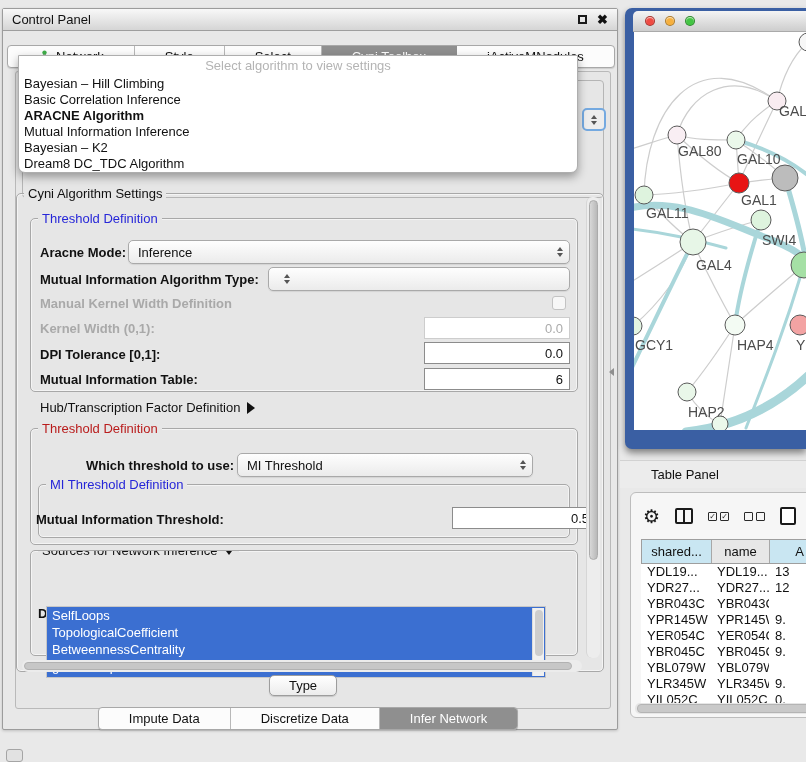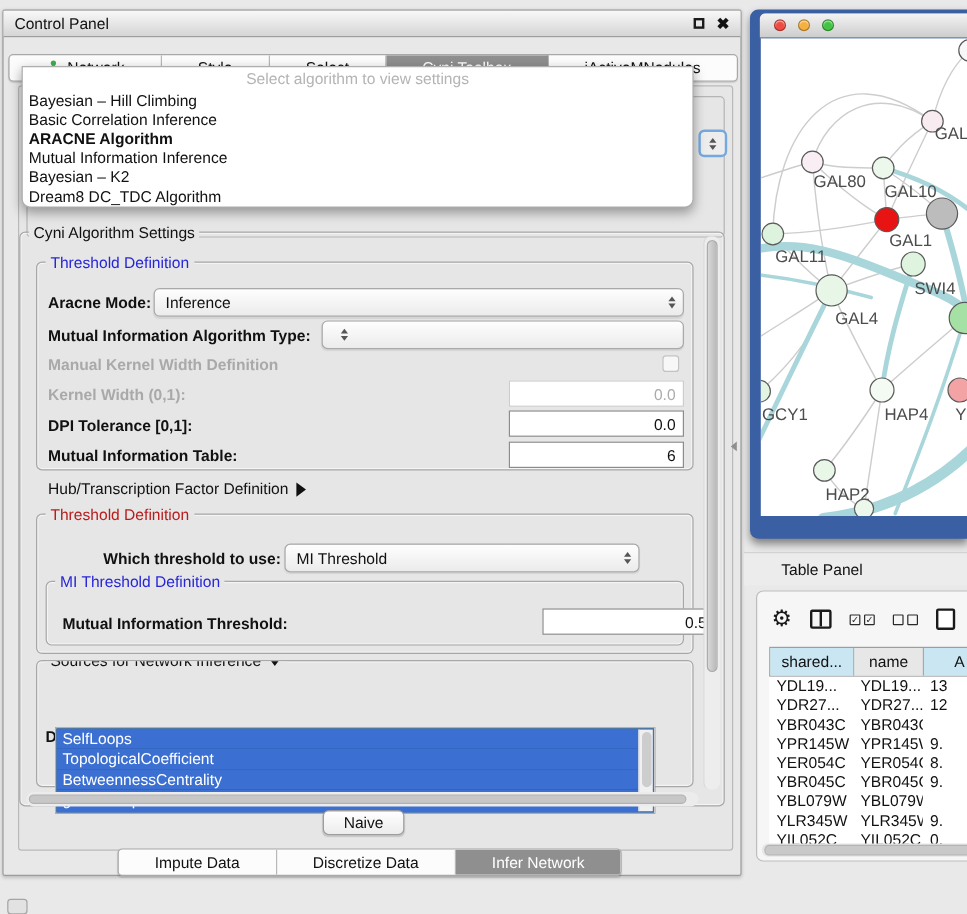--- a/index.html
+++ b/index.html
@@ -266,21 +266,21 @@
 <div class="combo" style="left:237px; top:453px; width:296px;">
   <span class="combo-text">MI Threshold</span>
   <span class="updown">
       <span class="tri-up"></span>
       <span class="tri-down"></span>
     </span>
 </div>
 <div class="abs groupbox" style="left:38px; top:484px; width:532px; height:54px;">
   <span class="gb-label gb-blue">MI Threshold Definition</span>
 </div>
-<span class="lbl bold" style="left:52px; top:512px;">Mutual Information Threshold:</span>
+<span class="lbl bold" style="left:36px; top:512px;">Mutual Information Threshold:</span>
 <div class="tfield" style="left:420px; top:507px; width:144px;margin-left:32px;">
   <span>0.5</span>
 </div>
 
 <div class="abs groupbox" style="left:30px; top:550px; width:548px; height:106px; overflow:hidden;">
   <span class="gb-label">
     <span>Sources for Network Inference</span><span class="arrow-down-sm"></span>
   </span>
 </div>
 <span class="lbl bold" style="left:38px; top:565px;margin-top:41px;">Data Attributes</span>
@@ -297,21 +297,21 @@
 
 <div class="vsb-track" style="left:586px; top:197px; width:14px; height:461px;">
   <div class="vsb-thumb" style="top:3px; height:360px;"></div>
 </div>
 
 <div class="hsb-track" style="left:22px; top:660px; width:560px;">
   <div class="hsb-thumb" style="left:2px; width:548px;"></div>
 </div>
 
 <div class="apply-btn" style="left:269px; top:675px;">
-  <span>Naive</span>
+  <span>Type</span>
 </div>
 
 <div class="abs bottom-tabbar">
   <div class="seg">
     <div class="tab">
         <span>Impute Data</span>
       </div>
     <div class="tab">
         <span>Discretize Data</span>
       </div>

